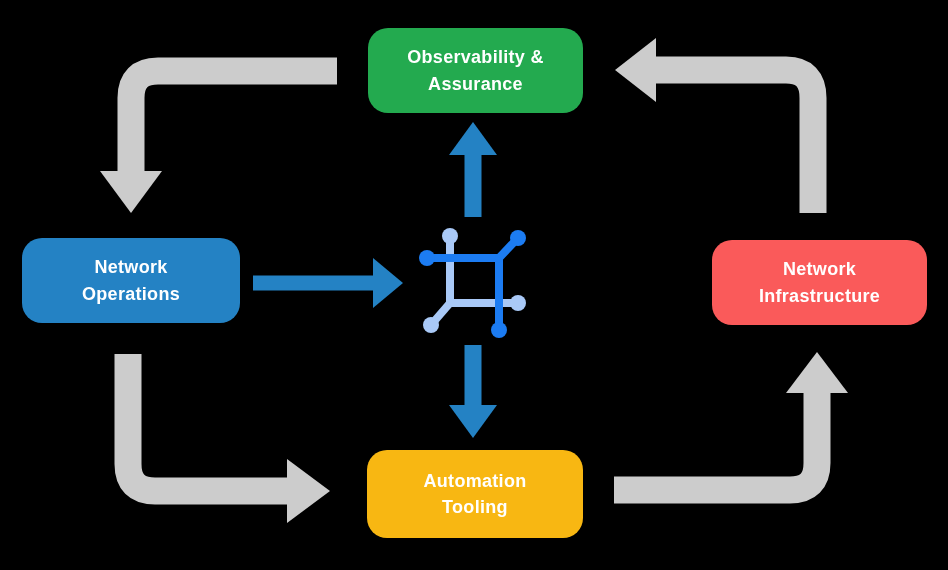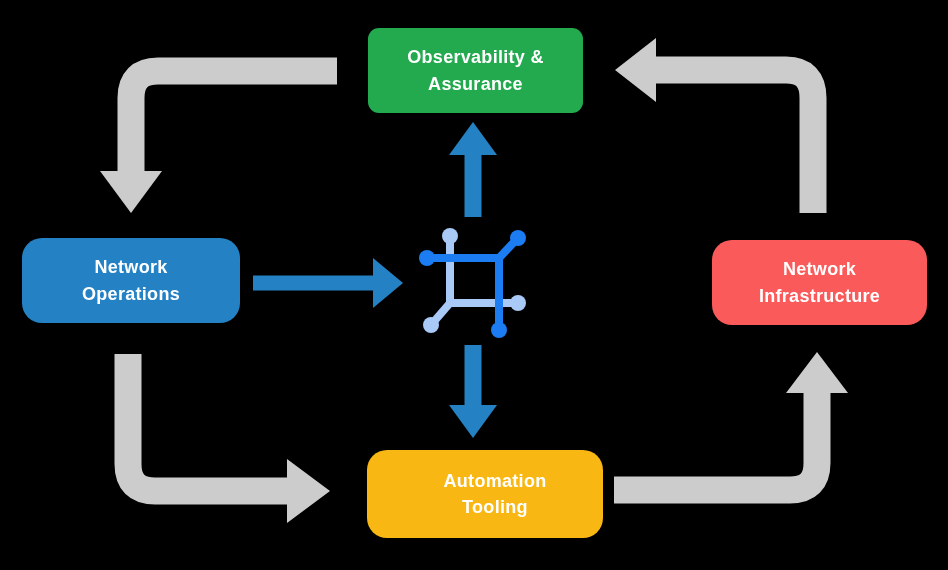--- a/index.html
+++ b/index.html
@@ -31,21 +31,21 @@
     align-items: center;
     justify-content: center;
     text-align: center;
     color: #ffffff;
     font-size: 18px;
     font-weight: 700;
     letter-spacing: 0.3px;
     line-height: 1.45;
     white-space: pre-line;
   }
-  .box-observability        { left: 368px; top: 28px;  width: 215px; height: 85px; border-radius: 11px; }
+  .box-observability        { left: 368px; top: 28px;  width: 215px; height: 85px; }
   .box-network-operations   { left: 22px;  top: 238px; width: 218px; height: 85px; }
   .box-network-infrastructure { left: 712px; top: 240px; width: 215px; height: 85px; }
   .box-automation-tooling   { left: 367px; top: 450px; width: 216px; height: 88px; }
 </style>
 </head>
 <body>
 
 <div class="canvas">
 
   <svg class="arrow-layer" width="948" height="570" viewBox="0 0 948 570" xmlns="http://www.w3.org/2000/svg">
@@ -109,16 +109,16 @@
 
   <div class="node-box box-observability" style="background-color: rgb(35, 170, 79);">Observability &amp;
 Assurance</div>
 
   <div class="node-box box-network-operations" style="background-color: rgb(36, 130, 196);">Network
 Operations</div>
 
   <div class="node-box box-network-infrastructure" style="background-color: rgb(250, 90, 90);">Network
 Infrastructure</div>
 
-  <div class="node-box box-automation-tooling" style="background-color: rgb(248, 183, 18); padding-left: 20px;">Automation
+  <div class="node-box box-automation-tooling" style="background-color: rgb(248, 183, 18);">Automation
 Tooling</div>
 
 </div>
 
 </body></html>

